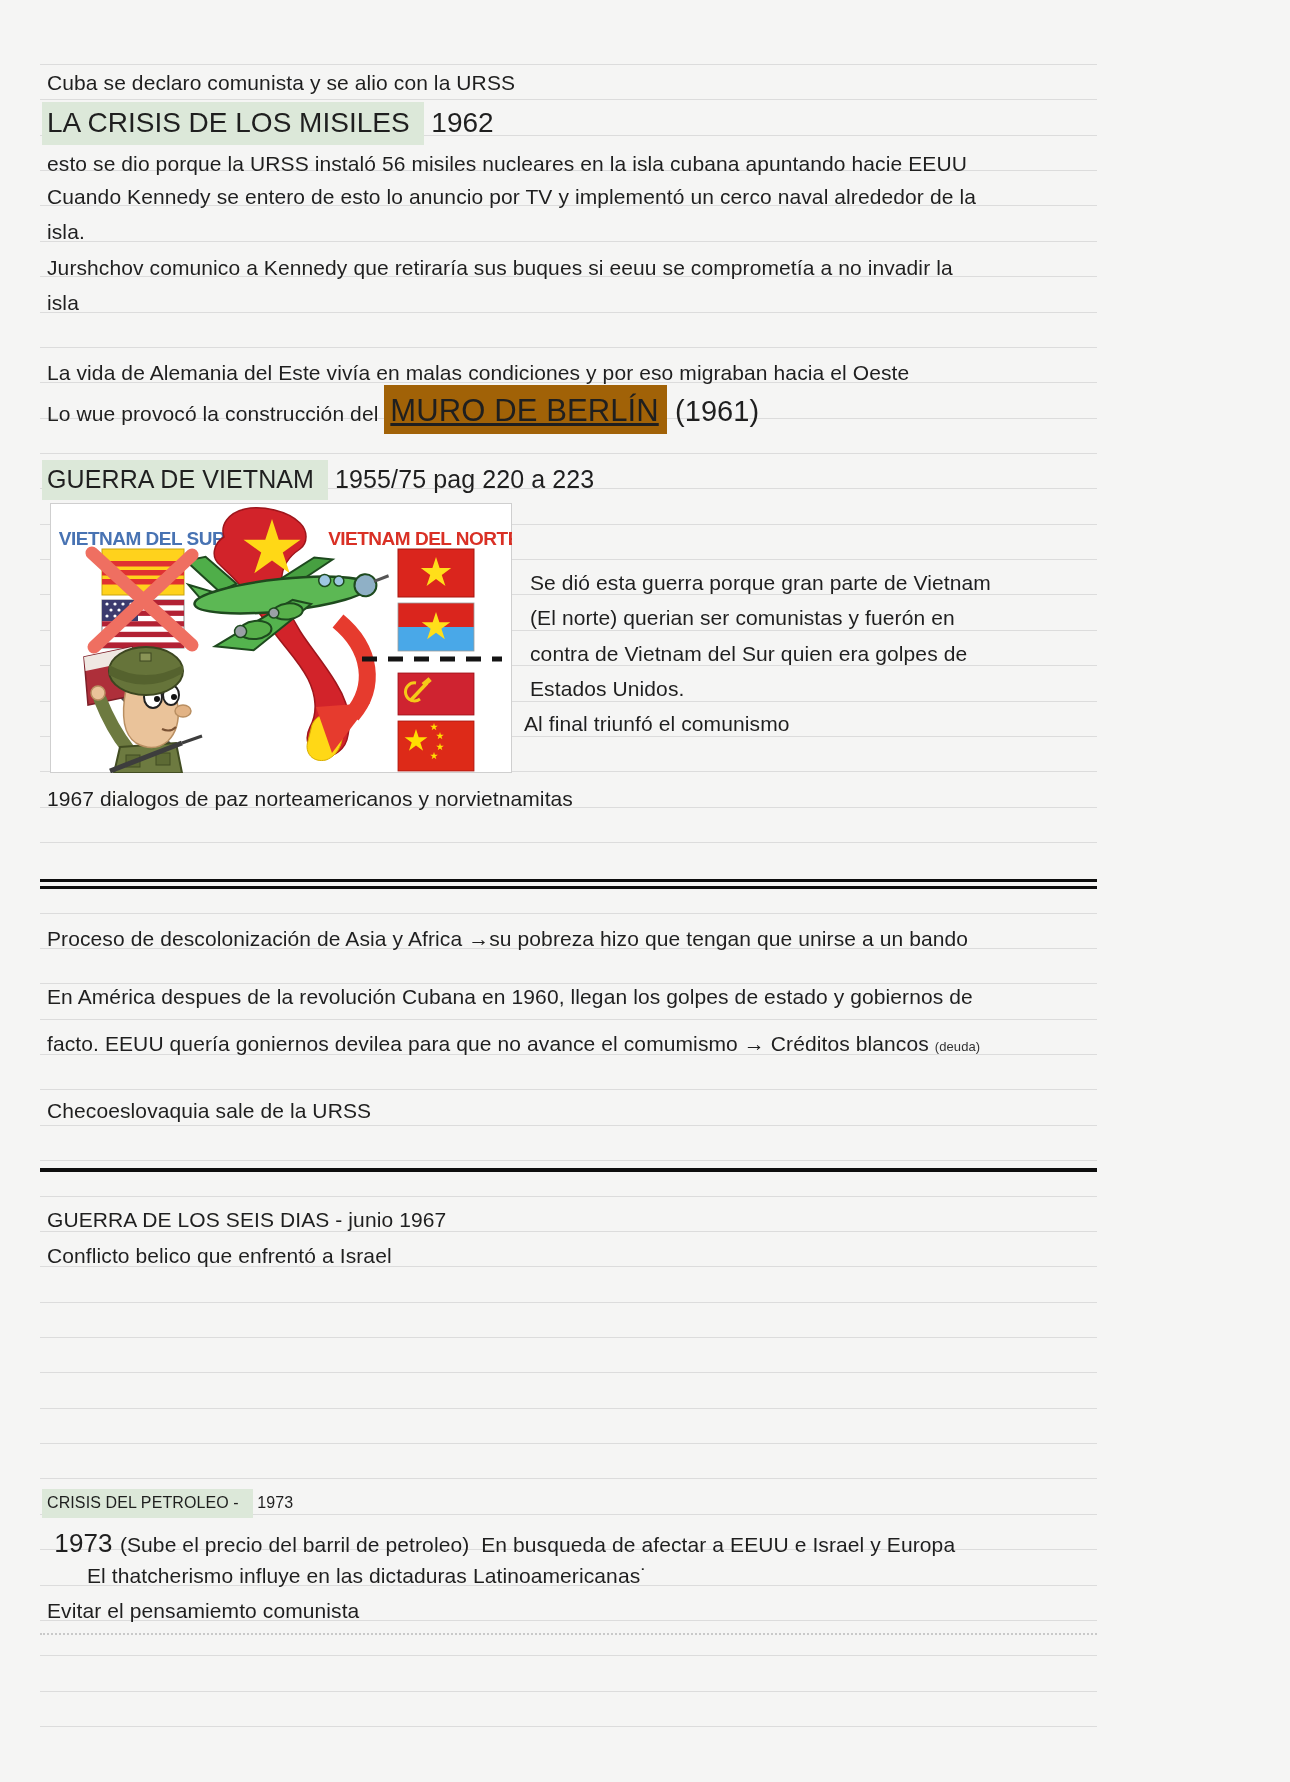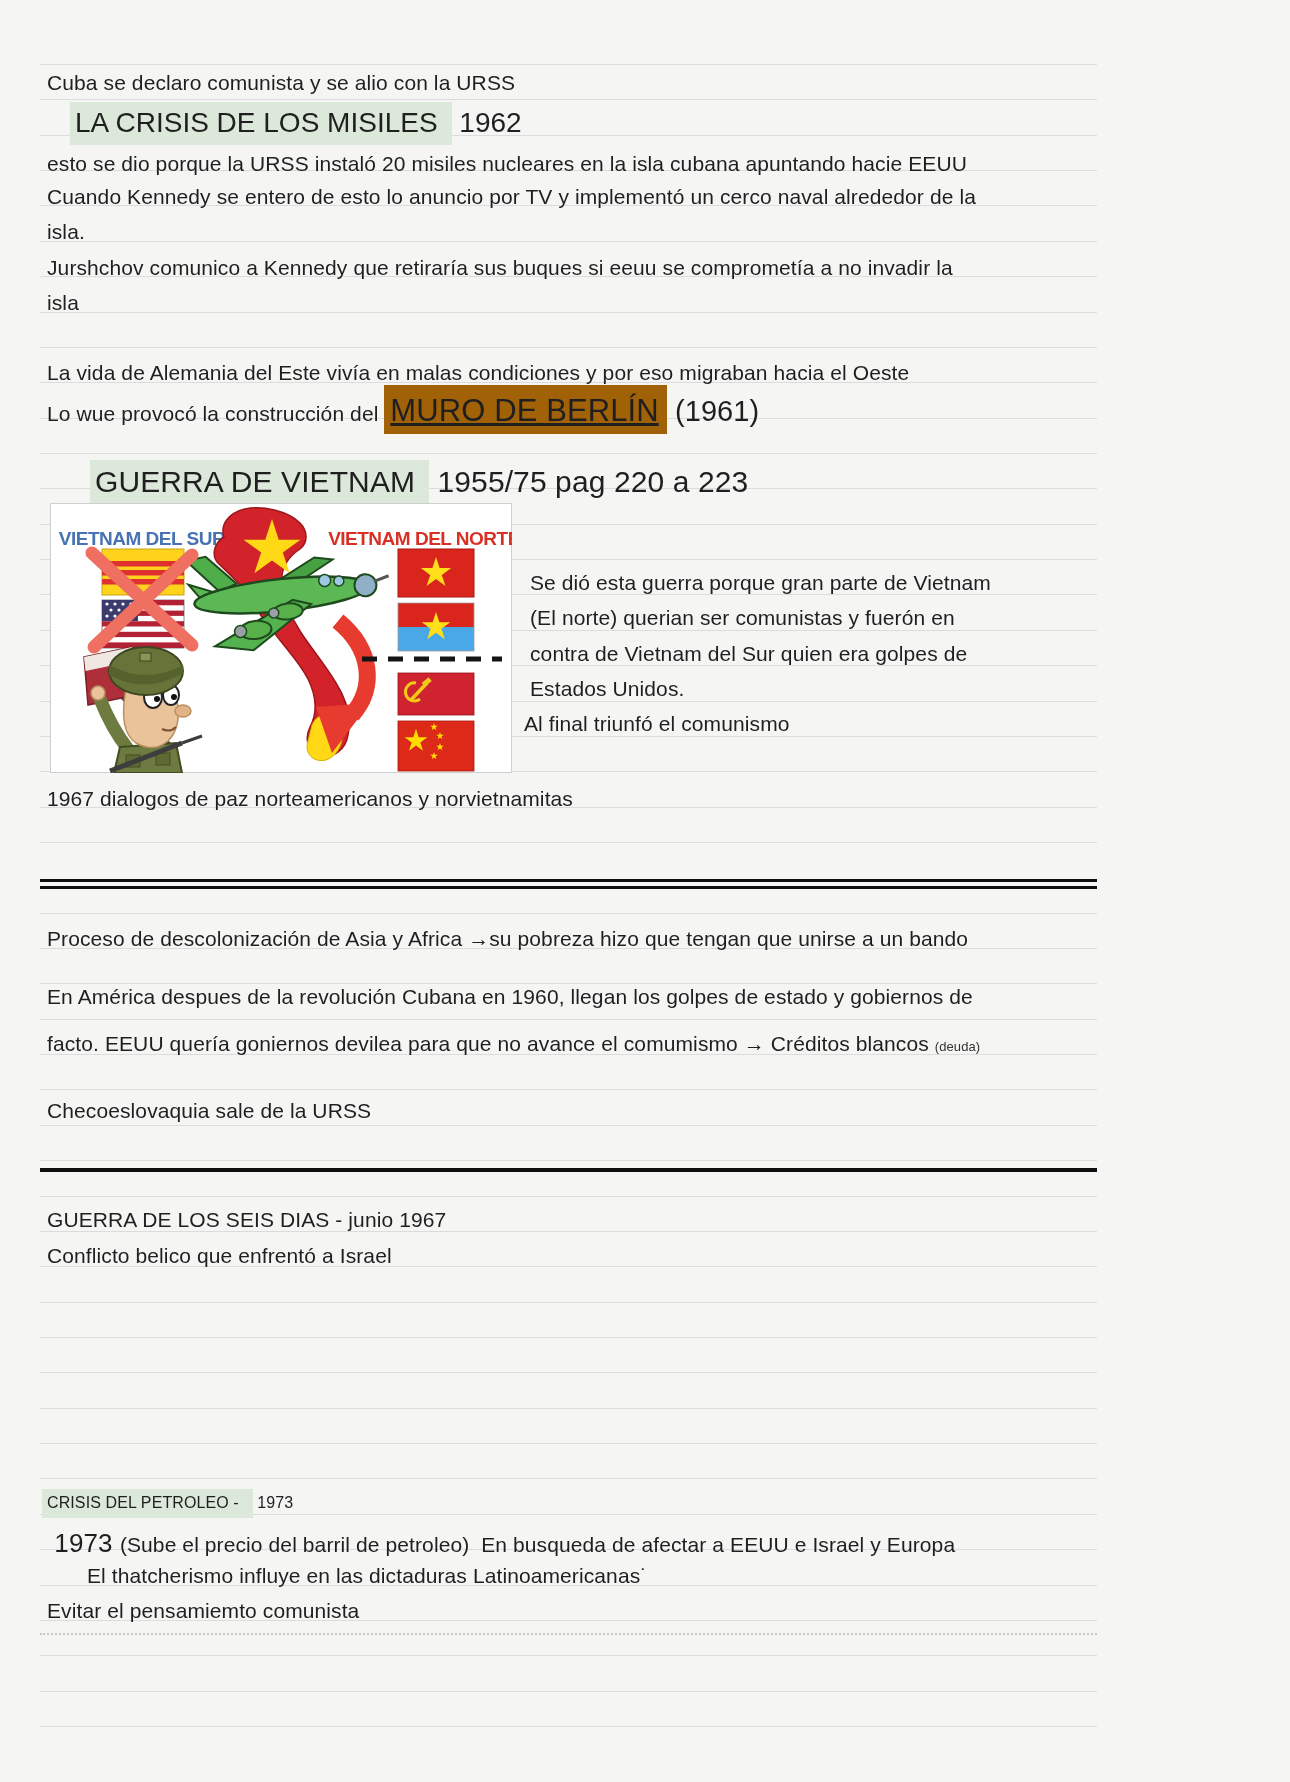--- a/index.html
+++ b/index.html
@@ -7,22 +7,22 @@
     position:relative;width:1290px;height:1782px;background:#f5f5f4;
     font-family:"Liberation Sans",sans-serif;color:#1f1f1f;overflow:hidden;
   }
   .rule{position:absolute;left:40px;width:1057px;height:1px;background:#dcdcdc;z-index:0;}
   .rule.dotted{background:none;border-top:2px dotted #c9c9c9;height:0;}
   .divider{position:absolute;left:40px;width:1057px;background:#0e0e0e;z-index:1;}
   .tline{
     position:absolute;left:47px;white-space:pre;font-size:21px;line-height:1.22;
     z-index:2;letter-spacing:0.1px;
   }
-  .h-misiles{font-size:28px;letter-spacing:0;margin-left:28px;}
-  .h-vietnam{font-size:30px;margin-left:48px;}
+  .h-misiles{font-size:28px;letter-spacing:0;}
+  .h-vietnam{font-size:25px;}
   .h-petroleo{font-size:16px;}
   .hl-pale{background:#dce8d9;padding:5px 14px 7px 5px;margin-left:-5px;}
   .hl-green{background:#a16207;padding:8px 8px 6px 6px;text-decoration:underline;}
   .big-muro{font-size:31px;}
   .muro-suffix{font-size:29px;}
   .big-1973{font-size:26px;}
   .small-note{font-size:13px;color:#333;}
   .vimg{position:absolute;left:50px;top:503px;z-index:3;}
 </style>
 </head>
@@ -80,21 +80,21 @@
       <div class="rule" style="top: 1725.9px;"></div>
     </div>
 
   <div class="divider" style="top:879px;height:3px;"></div>
   <div class="divider" style="top:886px;height:3px;"></div>
   <div class="divider" style="top:1168px;height:4px;"></div>
   <div class="rule dotted" style="top:1633px;"></div>
 
   <div class="tline" style="top:70px;">Cuba se declaro comunista y se alio con la URSS</div>
   <div class="tline h-misiles" style="top:106px;"><span class="hl-pale">LA CRISIS DE LOS MISILES</span><span> 1962</span></div>
-  <div class="tline" style="top:151px;">esto se dio porque la URSS instaló 20 misiles nucleares en la isla cubana apuntando hacie EEUU</div>
+  <div class="tline" style="top:151px;">esto se dio porque la URSS instaló 56 misiles nucleares en la isla cubana apuntando hacie EEUU</div>
   <div class="tline" style="top:184px;">Cuando Kennedy se entero de esto lo anuncio por TV y implementó un cerco naval alrededor de la</div>
   <div class="tline" style="top:219px;">isla.</div>
   <div class="tline" style="top:255px;">Jurshchov comunico a Kennedy que retiraría sus buques si eeuu se comprometía a no invadir la</div>
   <div class="tline" style="top:290px;">isla</div>
 
   <div class="tline" style="top:360px;">La vida de Alemania del Este vivía en malas condiciones y por eso migraban hacia el Oeste</div>
   <div class="tline" style="top:392px;"><span>Lo wue provocó la construcción del </span><span class="big-muro hl-green">MURO DE BERLÍN</span><span class="muro-suffix"> (1961)</span></div>
 
   <div class="tline h-vietnam" style="top:464px;"><span class="hl-pale">GUERRA DE VIETNAM</span><span> 1955/75 pag 220 a 223</span></div>
 

